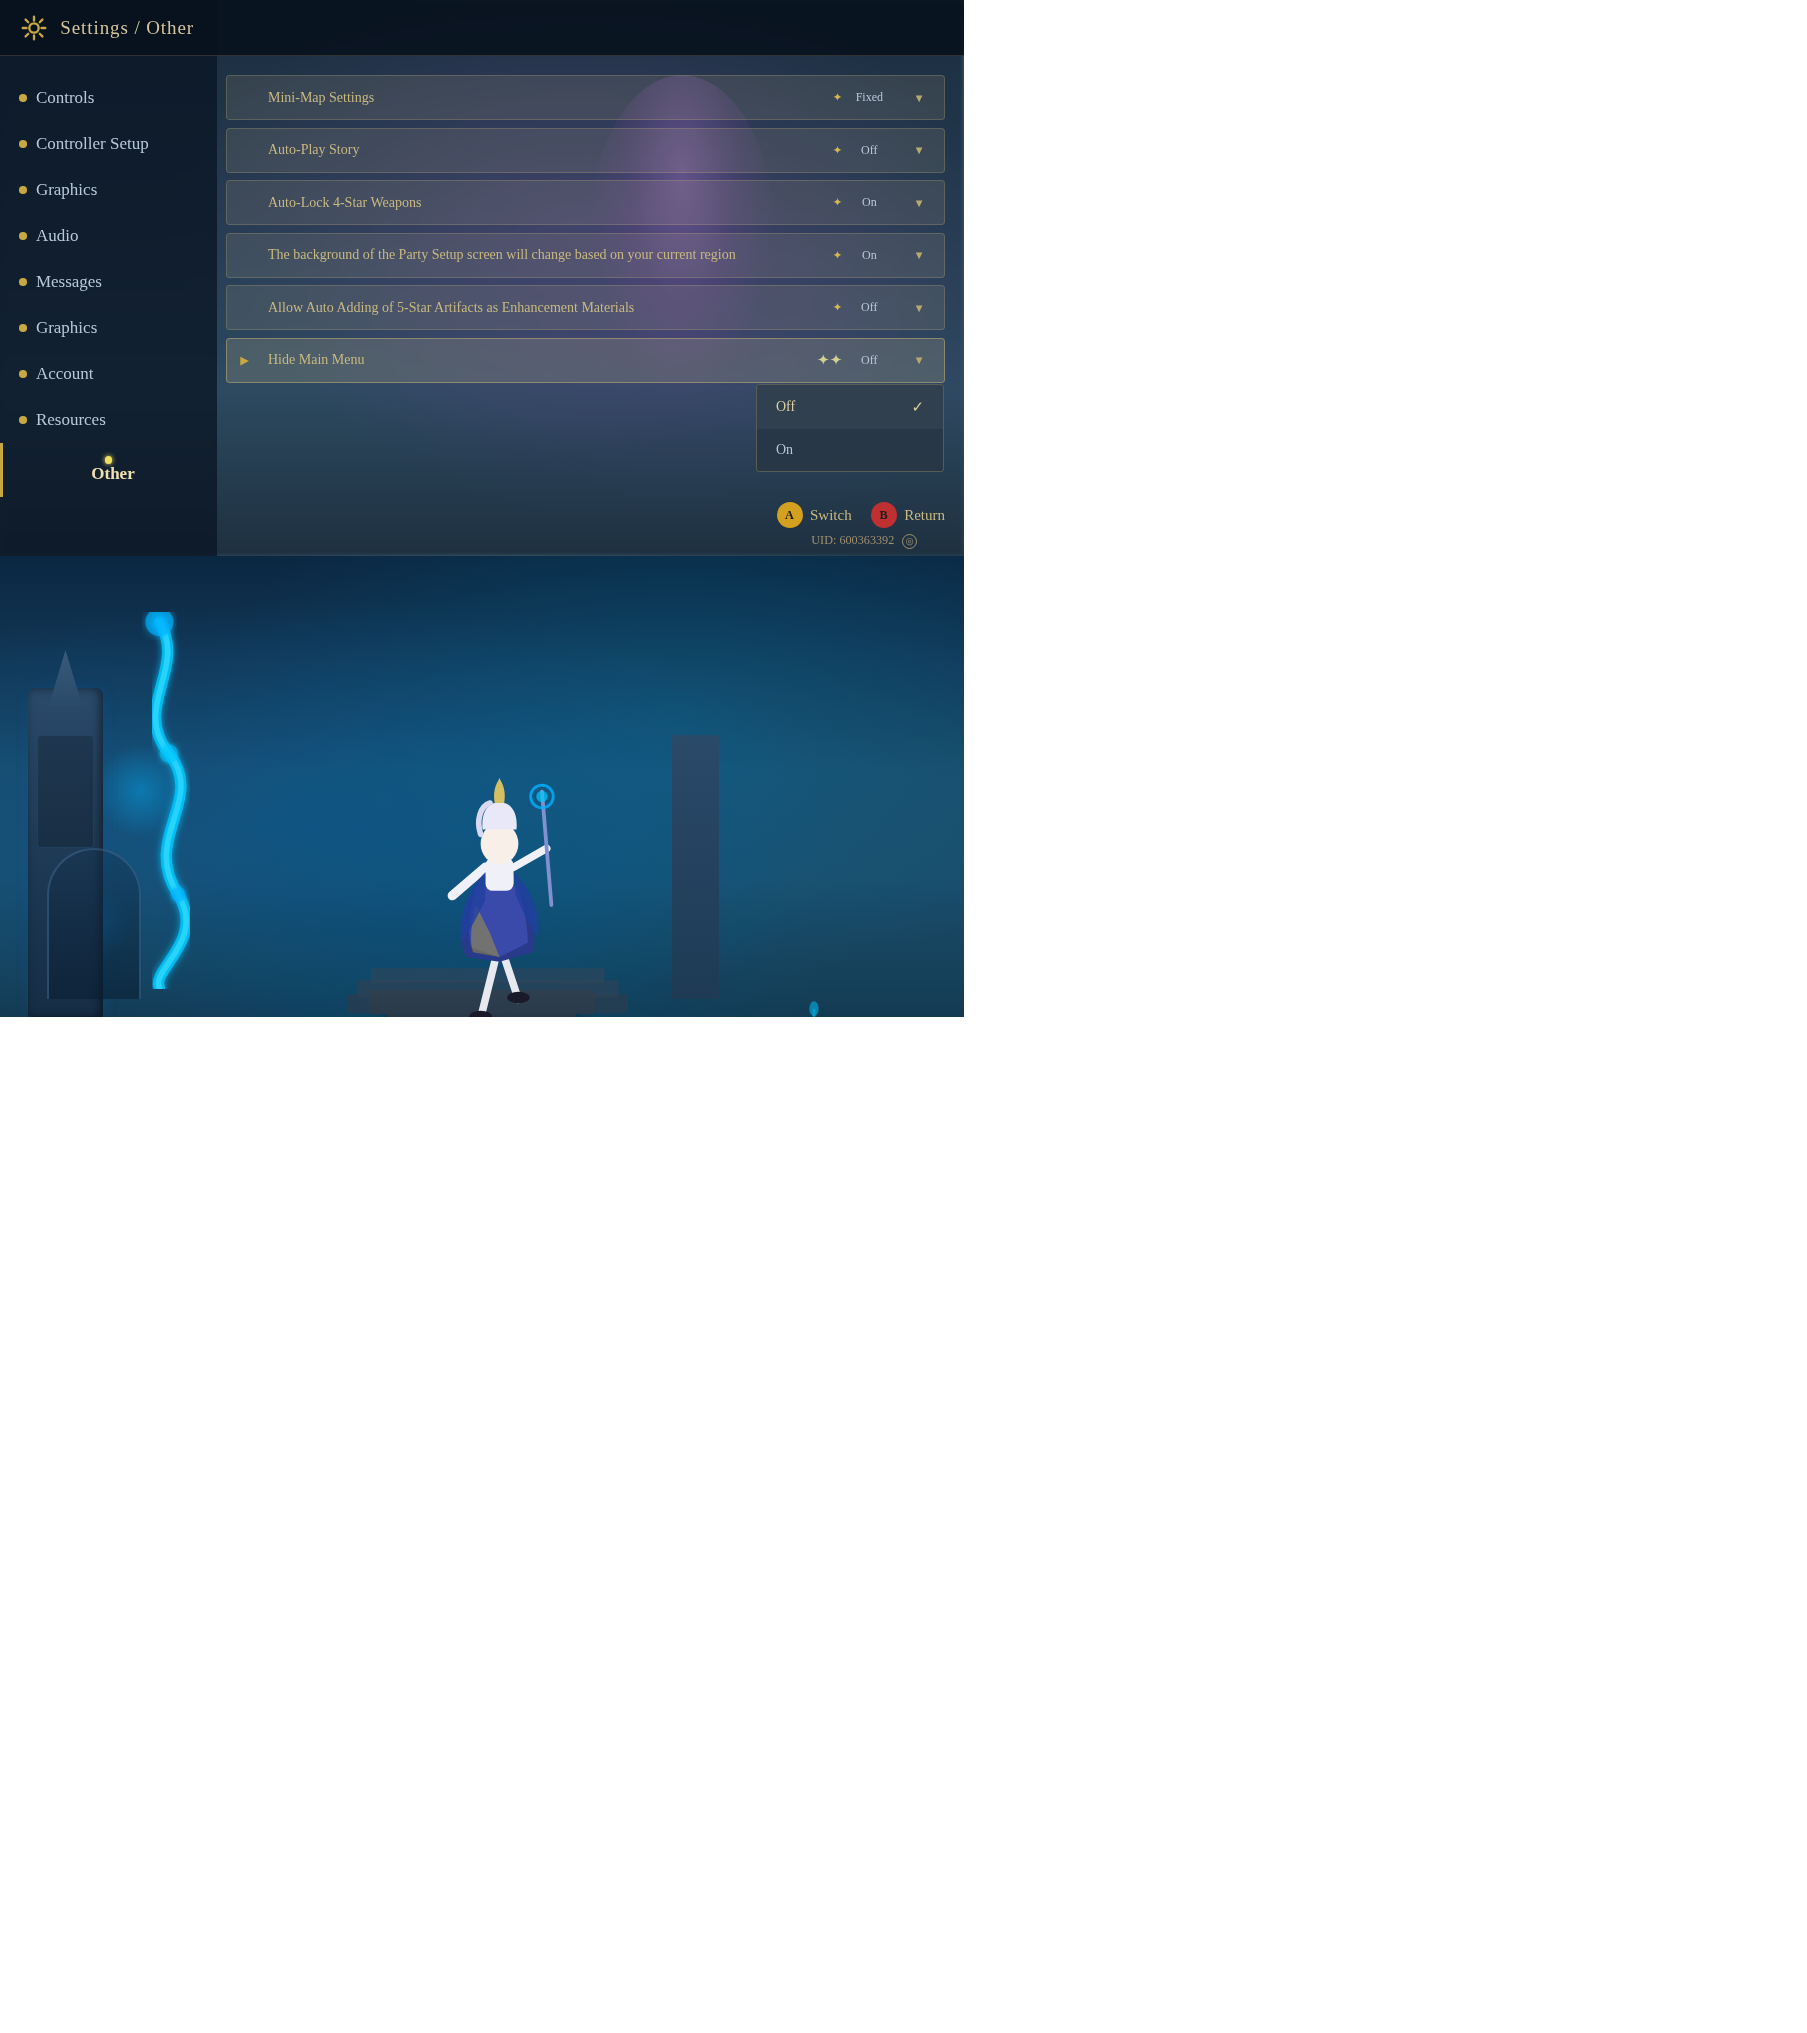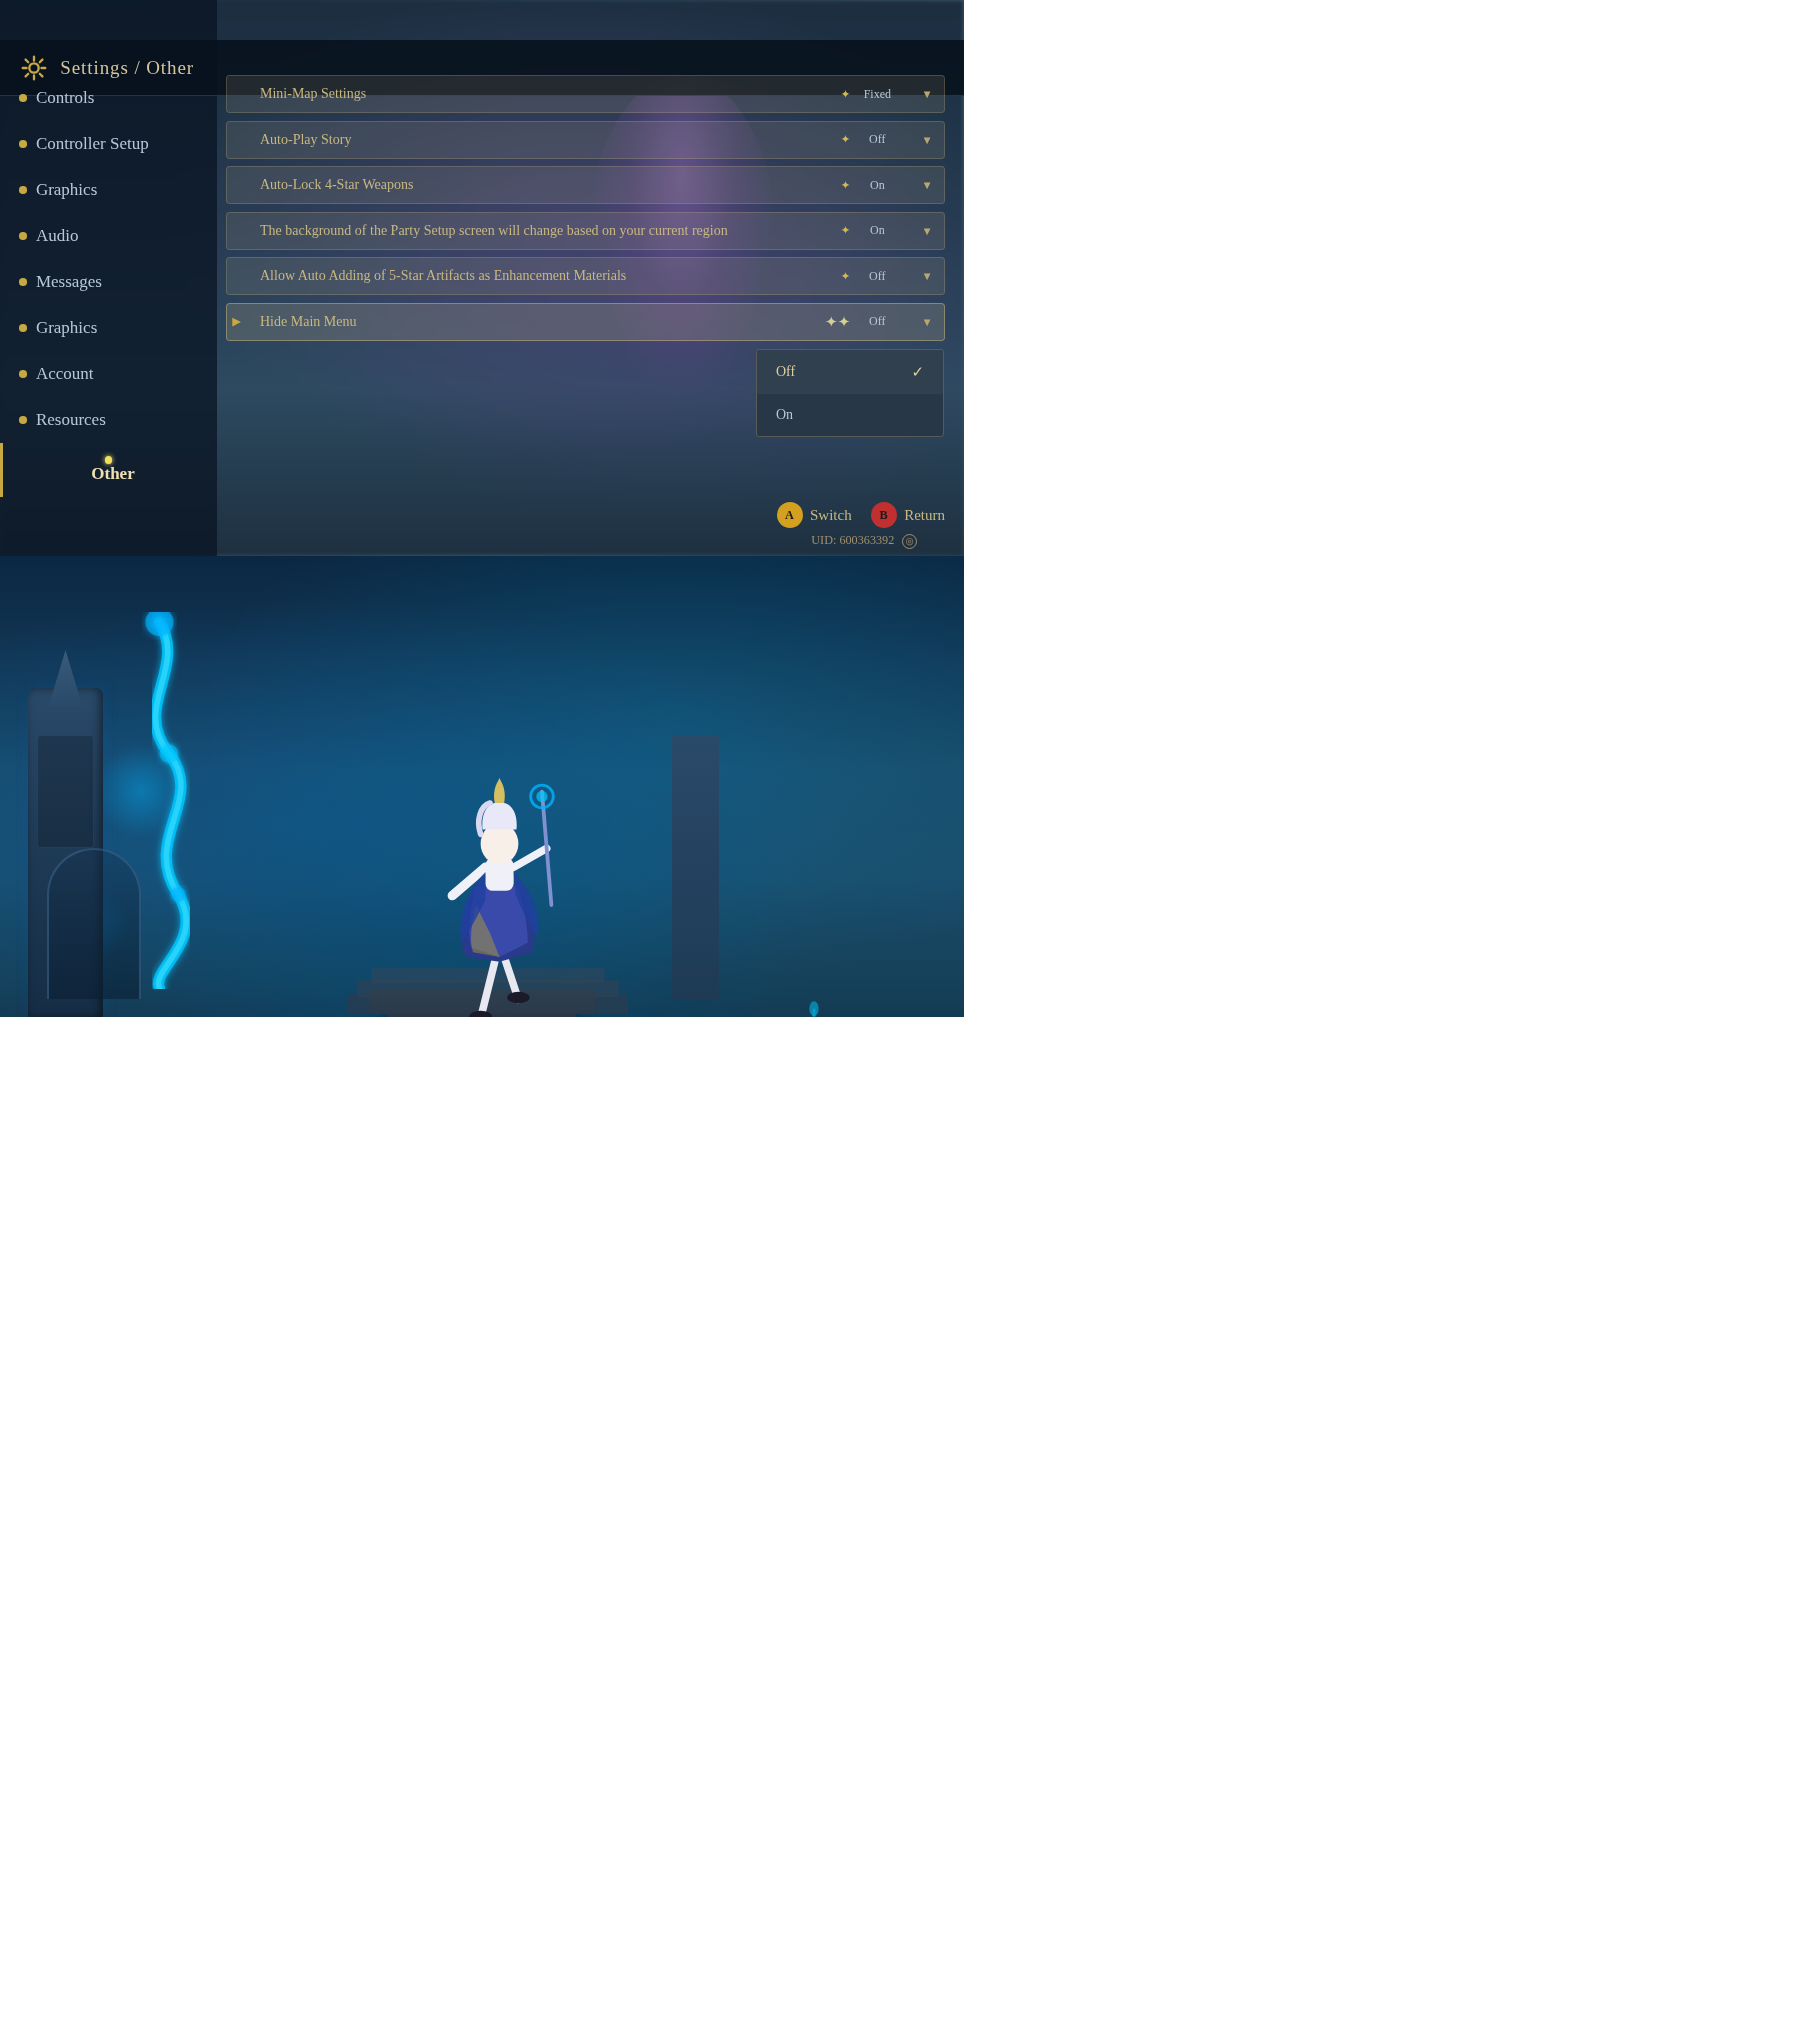--- a/index.html
+++ b/index.html
@@ -59,21 +59,20 @@
       top: 0;
       left: 0;
       right: 0;
       height: 56px;
       background: rgba(8, 18, 30, 0.9);
       display: flex;
       align-items: center;
       padding: 0 19px;
       z-index: 10;
       border-bottom: 0.9px solid rgba(200,180,120,0.2);
-      margin-top: 40px;
     }
 
     .gear-icon {
       width: 30px;
       height: 30px;
       margin-right: 11.3px;
     }
 
     .header-title {
       color: #d4c49a;
@@ -142,22 +141,22 @@
     }
 
     
     .settings-row {
       display: flex;
       align-items: center;
       margin-bottom: 7.5px;
       background: rgba(220, 200, 150, 0.12);
       border: 0.9px solid rgba(200, 180, 120, 0.25);
       border-radius: 3.8px;
-      padding: 0;
-      height: 38px;
+      padding: 8px;
+      height: 45px;
       position: relative;
     }
 
     .settings-row.active {
       border-color: rgba(200, 180, 120, 0.5);
       background: rgba(220, 200, 150, 0.18);
     }
 
     .row-arrow {
       width: 19px;

